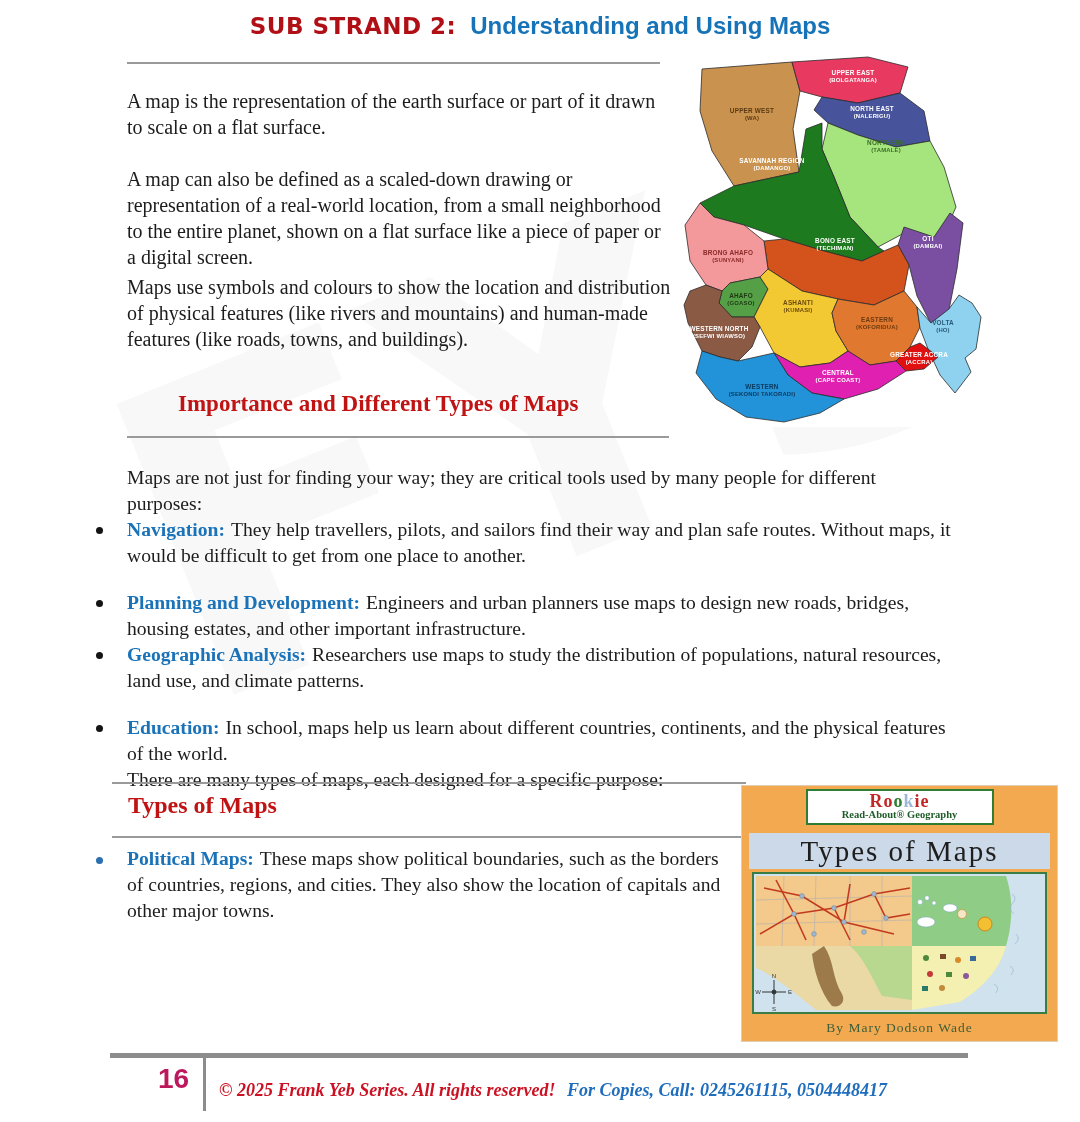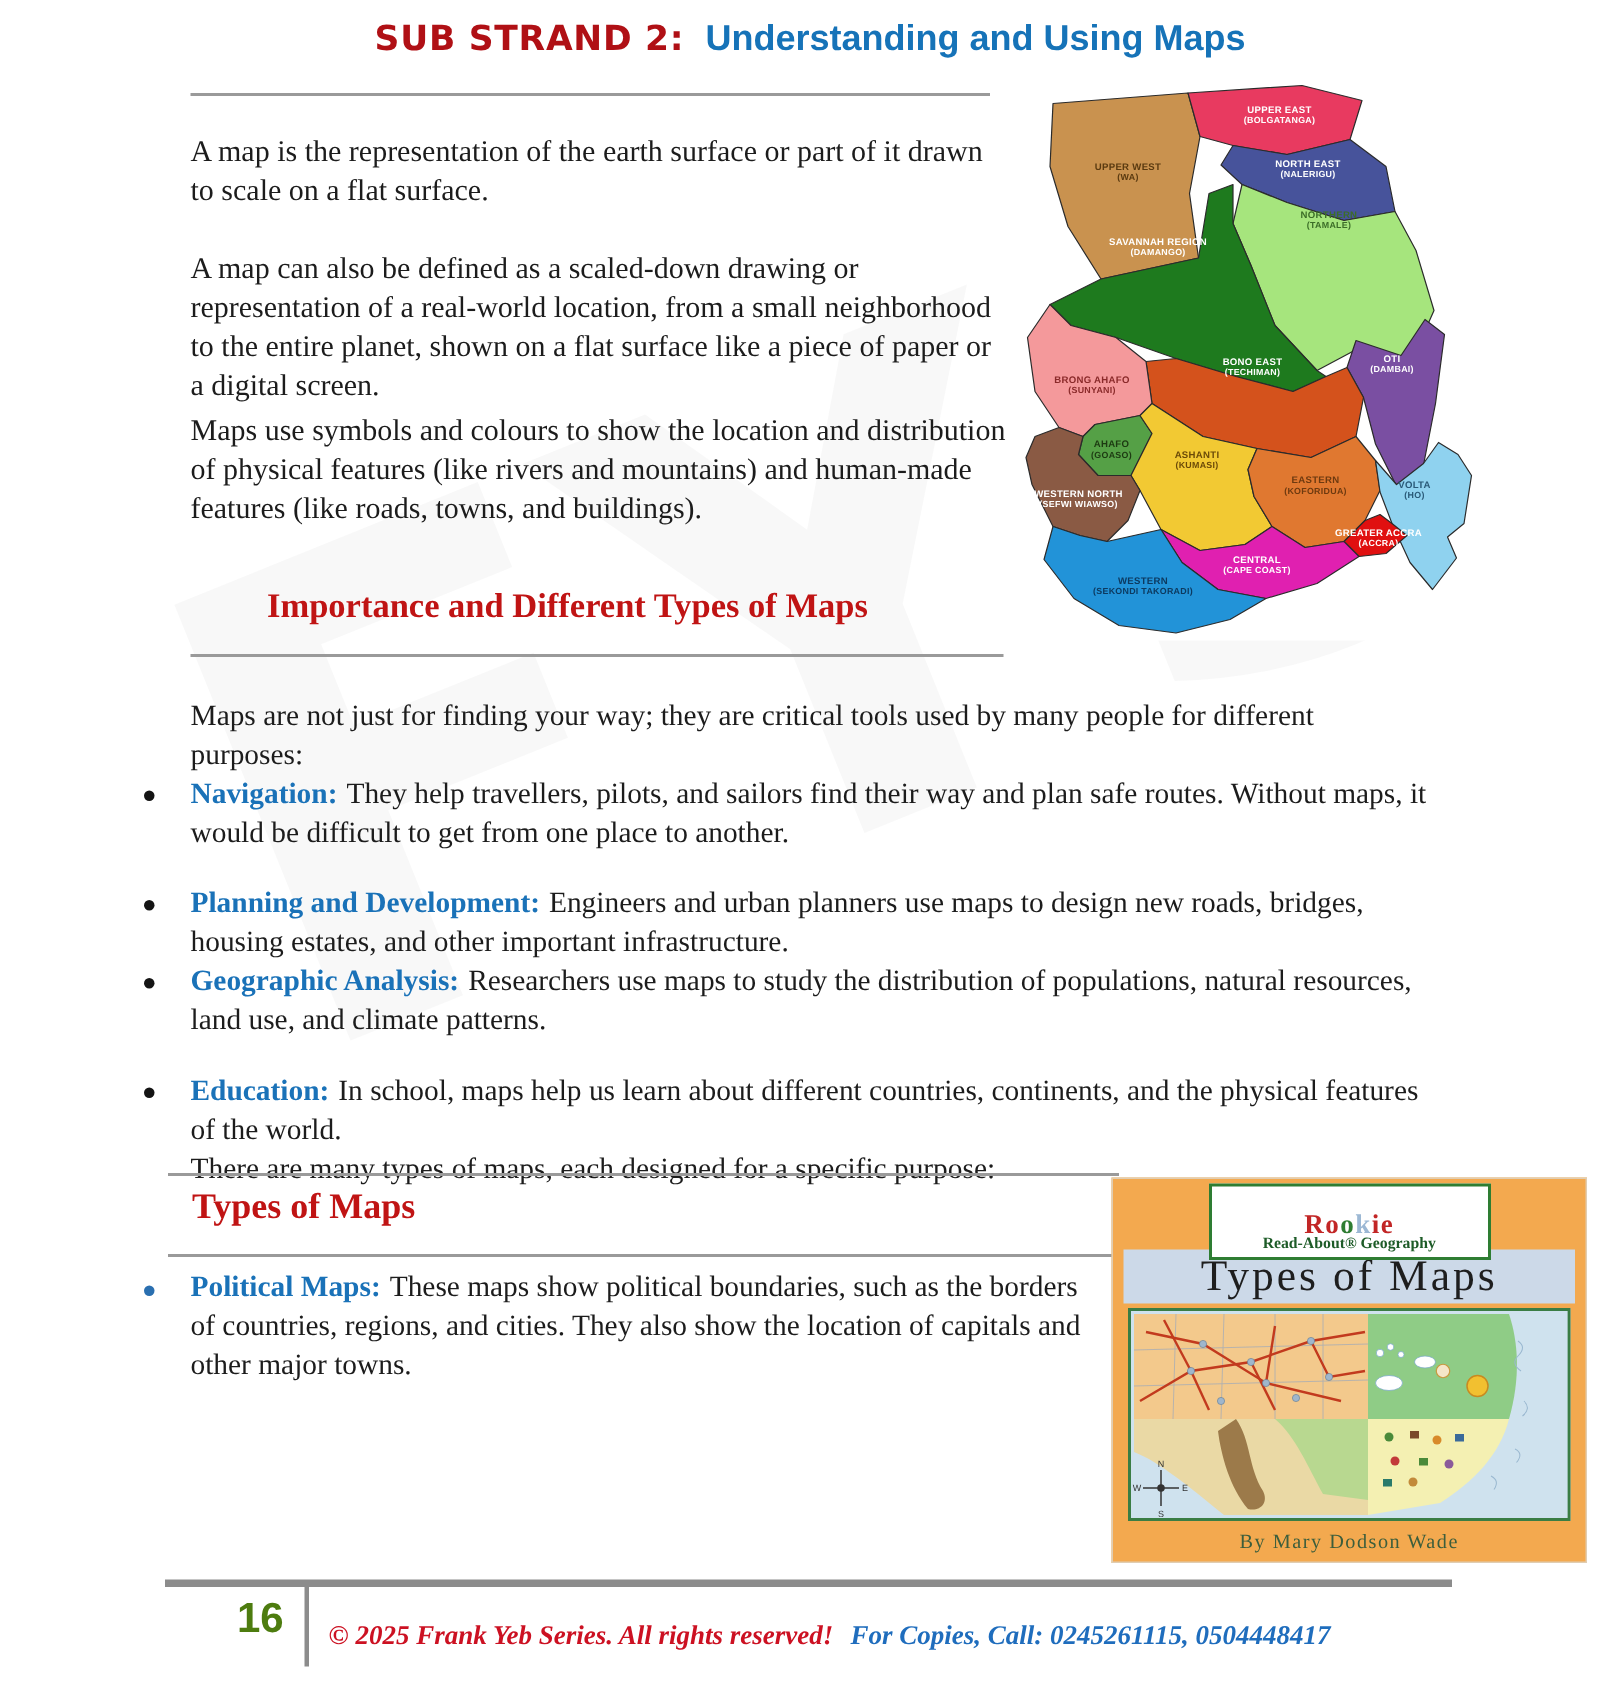--- a/index.html
+++ b/index.html
@@ -74,21 +74,21 @@
   #types-body li.gap{margin-bottom:19px;}
 
   
   #book-cover{
     left:741px; top:785px; width:315px; height:255px;
     background:#f3a94f; border:1px solid #e0cdb2;
   }
   .cover-tab{
     position:absolute; left:50%; transform:translateX(-50%); top:3px;
     width:184px; background:#ffffff; border:2px solid #2e7d32;
-    text-align:center; padding:17px 0 2px 0; z-index:3;
+    text-align:center; padding:2px 0 2px 0; z-index:3;
   }
   .brand{
     font-family:"Liberation Serif", serif; font-weight:bold; font-size:18px;
     line-height:16px; letter-spacing:1px;
   }
   .series{
     font-family:"Liberation Serif", serif; font-weight:bold; font-size:10.5px;
     color:#1e5c28; line-height:12px;
   }
   .title-band{
@@ -109,21 +109,21 @@
     position:absolute; bottom:5px; left:0; width:100%; text-align:center;
     font-family:"Liberation Serif", serif; font-size:13.5px; color:#3c5e3c;
     letter-spacing:1px;
   }
 
   
   #footer-bar{top:1053px; left:110px; width:858px; height:5px; background:#8c8c8c;}
   #page-num{
     top:1063px; left:158px;
     font-family:"Liberation Sans", sans-serif; font-weight:bold;
-    font-size:28px; color:#4d7c0f;
+    font-size:28px; color:#be185d;
   }
   #footer-vline{top:1057px; left:203px; width:3px; height:54px; background:#8c8c8c;}
   #footer-text{
     top:1080px; left:219px; font-size:18px; font-weight:bold; font-style:italic;
     font-family:"Liberation Serif", serif; white-space:nowrap;
   }
   .copy-red{color:#cc1122;}
   .copy-blue{color:#1f6dbd; margin-left:7px;}
 </style>
 </head>

